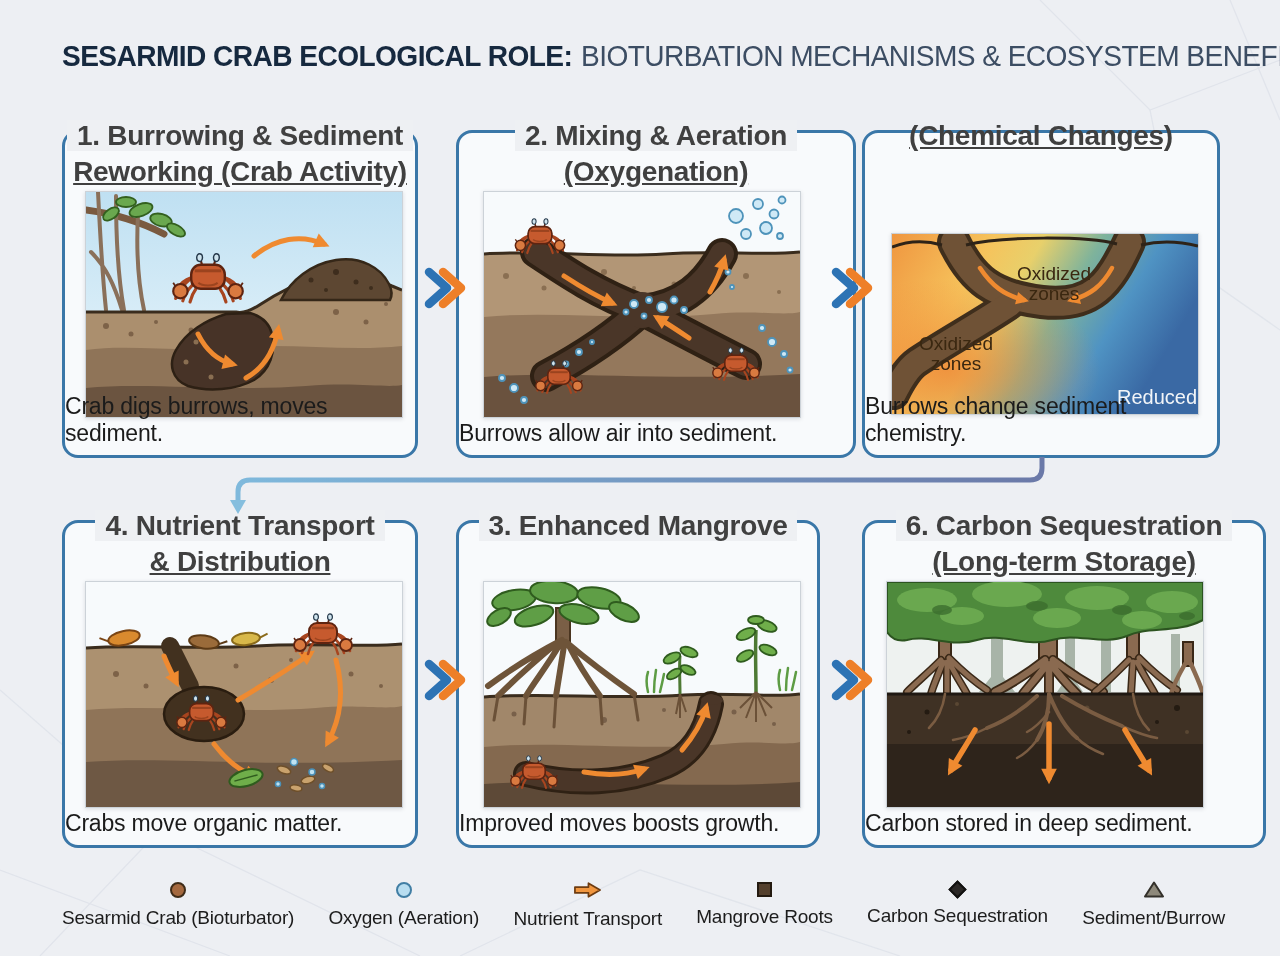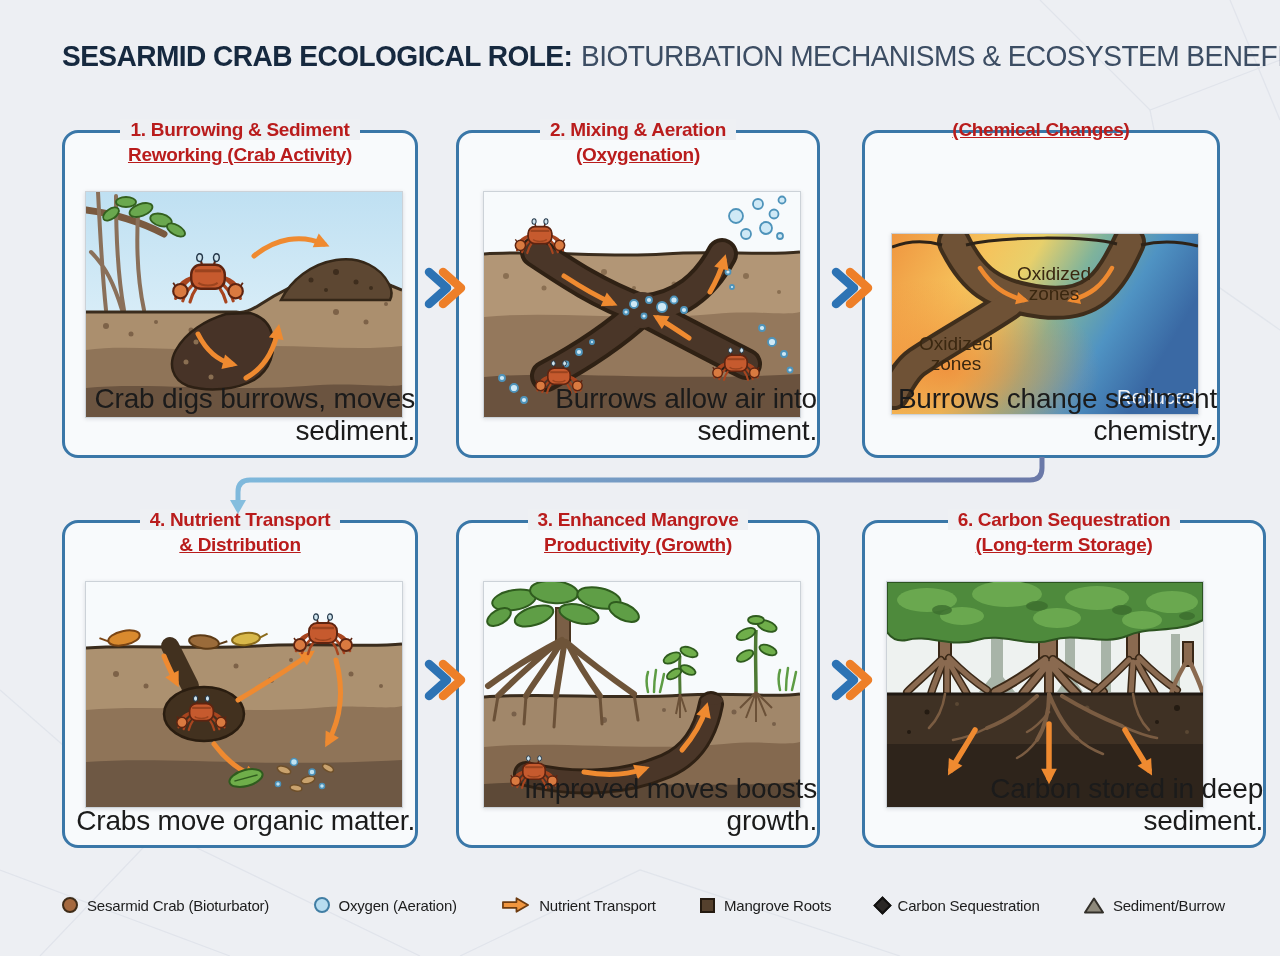--- a/index.html
+++ b/index.html
@@ -6,36 +6,36 @@
   .page{position:relative;width:1280px;height:956px;background:#edeff3;overflow:hidden;
         font-family:"Liberation Sans", sans-serif;}
   .bg-decor{position:absolute;left:0;top:0;pointer-events:none;}
   h1.main-title{position:absolute;left:62px;top:40px;margin:0;white-space:nowrap;
         font-size:29px;letter-spacing:-0.6px;transform:scaleX(.97);transform-origin:left;}
   .title-emph{font-weight:bold;color:#16293f;}
   .title-rest{font-weight:normal;color:#3c4d63;margin-left:9px;}
   .panel{position:absolute;background:#f8fafc;border:3.5px solid #3a77a8;border-radius:16px;
         box-sizing:border-box;}
   .panel-title{position:absolute;top:-15px;left:0;right:0;text-align:center;
-        font-weight:bold;font-size:19px;line-height:1.3;color:#b91c1c;letter-spacing:-0.3px;}
+        font-weight:bold;font-size:28px;line-height:1.3;color:#404040;letter-spacing:-0.3px;}
   .panel-title .t1{display:block;}
   .panel-title .t1 span{background:#eef0f3;padding:0 10px;}
   .panel-title .t2{display:block;text-decoration:underline;}
   .illus{position:absolute;left:20px;top:58px;width:316px;height:225px;
         border:1px solid #ccd2d8;box-shadow:0 1px 4px rgba(40,50,60,.15);background:#8b5cf6;}
   .illus svg{display:block;}
   .p3-illus{left:26px;top:100px;width:306px;height:180px;}
-  .caption{position:absolute;bottom:8px;left:0;right:0;text-align:right;
-        font-size:28px;color:#1b1b1b;letter-spacing:-0.2px;}
+  .caption{position:absolute;bottom:8px;left:0;right:0;text-align:left;
+        font-size:23px;color:#1b1b1b;letter-spacing:-0.2px;}
   .chevron{position:absolute;width:46px;height:46px;}
   .elbow{position:absolute;left:230px;top:456px;}
   .legend{position:absolute;left:62px;top:888px;width:1163px;height:34px;display:flex;
         justify-content:space-between;align-items:center;}
-  .legend-item{display:flex;align-items:center;gap:9px;font-size:15px;color:#1c1c1c;
-        letter-spacing:-0.2px;}
+  .legend-item{display:flex;align-items:center;gap:9px;font-size:19px;color:#1c1c1c;
+        letter-spacing:-0.2px;flex-direction:column;}
   .dot{width:16px;height:16px;border-radius:50%;box-sizing:border-box;}
   .dot-crab{background:#a5693f;border:2.5px solid #3f2c18;}
   .dot-oxy{background:#b8ddf0;border:2.5px solid #417ea4;}
   .sq-roots{width:15px;height:15px;background:#54402d;border:2.5px solid #241a10;box-sizing:border-box;}
   .dia-carbon{width:13px;height:13px;background:#2b2826;border:2px solid #121110;transform:rotate(45deg);box-sizing:border-box;}
   svg text{font-family:"Liberation Sans", sans-serif;}
 </style>
 </head>
 <body>
 
@@ -133,21 +133,21 @@
           <path d="M168,64 C190,46 215,42 238,52" marker-end="url(#ah1)"></path>
           <path d="M112,142 C120,158 130,168 146,172" marker-end="url(#ah1)"></path>
           <path d="M160,186 C178,176 188,158 192,138" marker-end="url(#ah1)"></path>
         </g>
         <use href="#crab" transform="translate(86,62) scale(1.2)"></use>
       </svg>
     </div>
     <div class="caption">Crab digs burrows, moves sediment.</div>
   </section>
 
-  <section class="panel" style="left:456px;top:130px;width:364px;height:328px">
+  <section class="panel" style="left:456px;top:130px;width:400px;height:328px">
     <div class="panel-title">
       <span class="t1"><span>2. Mixing &amp; Aeration</span></span>
       <span class="t2">(Oxygenation)</span>
     </div>
     <div class="illus" style="left:24px">
       <svg width="316" height="225" viewBox="0 0 316 225">
         <defs>
             <marker id="ah2" viewBox="0 0 12 12" refX="7" refY="6" markerWidth="3.6" markerHeight="3.6" orient="auto">
               <path d="M1,1 L11,6 L1,11 Z" fill="#ef8a30"></path>
             </marker>
@@ -336,21 +336,20 @@
         <use href="#crab" transform="translate(207,32) scale(1.0)"></use>
         <use href="#crab" transform="translate(90,114) scale(0.85)"></use>
       </svg>
     </div>
     <div class="caption">Crabs move organic matter.</div>
   </section>
 
   <section class="panel" style="left:456px;top:520px;width:364px;height:328px">
     <div class="panel-title">
       <span class="t1"><span>3. Enhanced Mangrove</span></span>
-      <span class="t2">Productivity (Growth)</span>
     </div>
     <div class="illus" style="left:24px">
       <svg width="316" height="225" viewBox="0 0 316 225">
         <defs>
             <marker id="ah5" viewBox="0 0 12 12" refX="7" refY="6" markerWidth="3.6" markerHeight="3.6" orient="auto">
               <path d="M1,1 L11,6 L1,11 Z" fill="#ef8a30"></path>
             </marker>
           </defs>
         <rect width="316" height="225" fill="#f7fafc"></rect>
         <path d="M0,115 C60,110 130,118 200,113 C250,110 290,116 316,112 L316,225 L0,225 Z" fill="#a1876a"></path>

